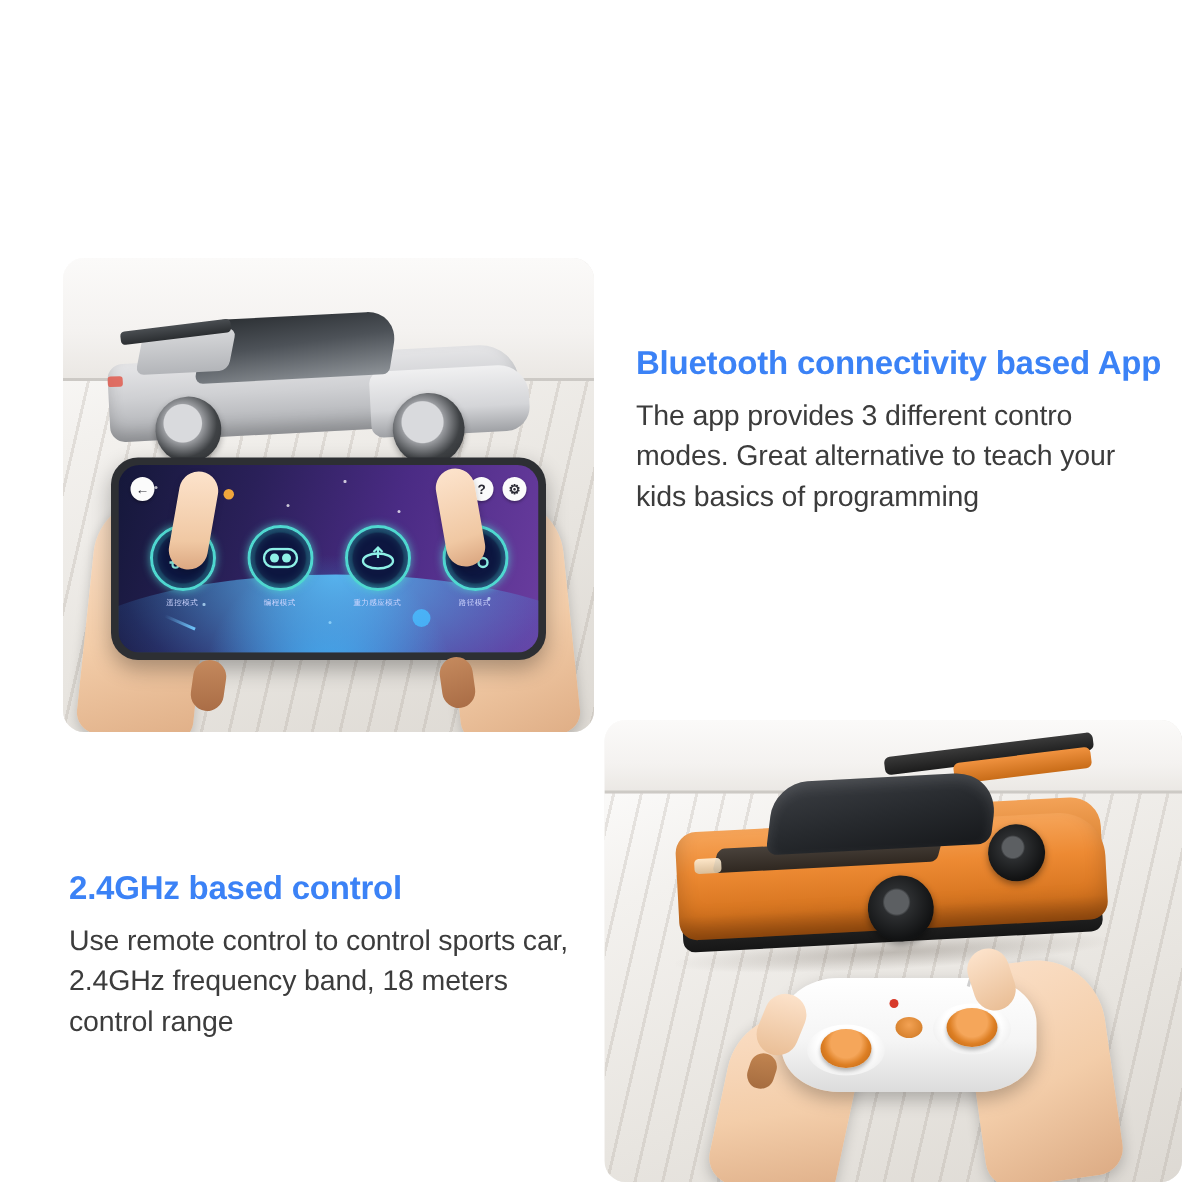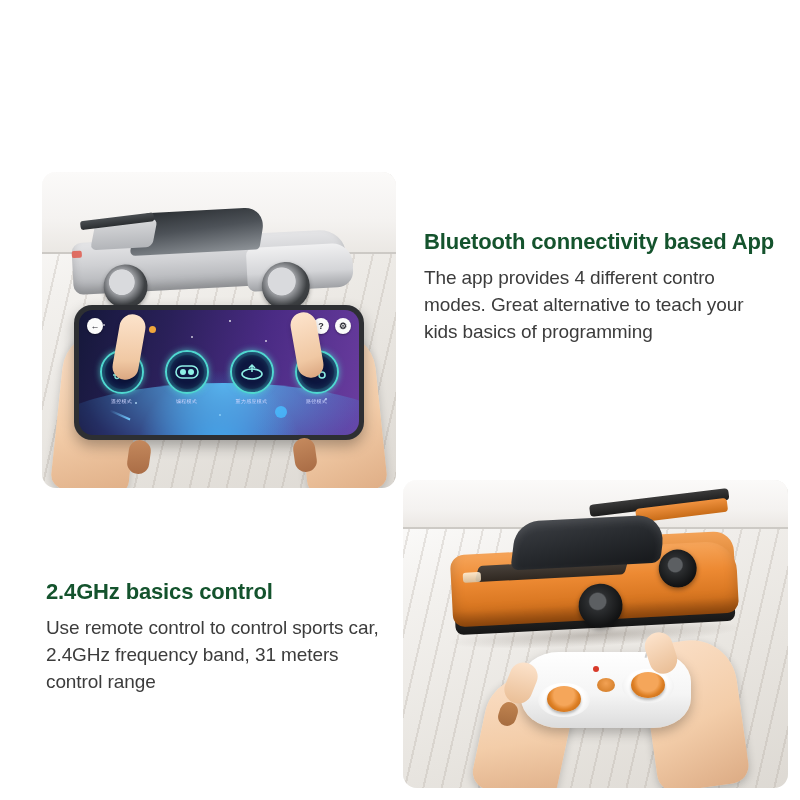--- a/index.html
+++ b/index.html
@@ -478,21 +478,21 @@
     left: 46px;
     top: 578px;
     width: 352px;
   }
 
   .tb-head {
     font-family: "Liberation Sans", sans-serif;
     font-weight: bold;
     font-size: 22px;
     line-height: 27px;
-    color: #14532d;
+    color: #3b82f6;
     letter-spacing: -0.15px;
     margin-bottom: 9px;
   }
   .tb-body {
     font-family: "Liberation Sans", sans-serif;
     font-size: 19px;
     line-height: 27px;
     color: #3c3c3c;
     letter-spacing: -0.1px;
   }
@@ -594,26 +594,26 @@
     </div>
 
     <div class="finger fl"></div>
     <div class="finger fr"></div>
     <div class="thumb tl"></div>
     <div class="thumb tr"></div>
   </div>
 
   <div class="text-block tb-right">
     <div class="tb-head">Bluetooth connectivity based App</div>
-    <div class="tb-body">The app provides 4 different contro modes. Great alternative to teach your kids basics of programming</div>
+    <div class="tb-body">The app provides 3 different contro modes. Great alternative to teach your kids basics of programming</div>
   </div>
 
   <div class="text-block tb-left">
-    <div class="tb-head">2.4GHz basics control</div>
-    <div class="tb-body">Use remote control to control sports car, 2.4GHz frequency band, 31 meters control range</div>
+    <div class="tb-head">2.4GHz based control</div>
+    <div class="tb-body">Use remote control to control sports car, 2.4GHz frequency band, 18 meters control range</div>
   </div>
 
   <div class="photo photo-bottom">
     <div class="floor"></div>
     <div class="wall" style="height:16%">
       <div class="wall-line" style="bottom:0"></div>
     </div>
 
     <div class="car-orange">
       <div class="co-shadow"></div>

